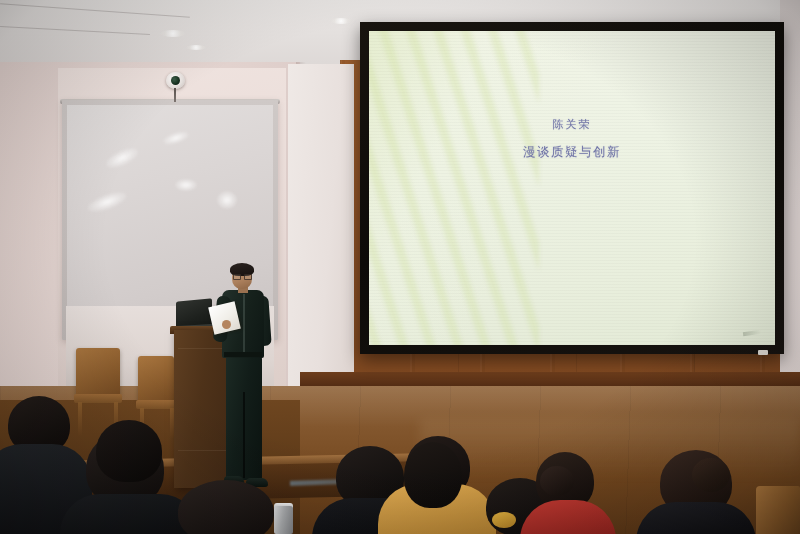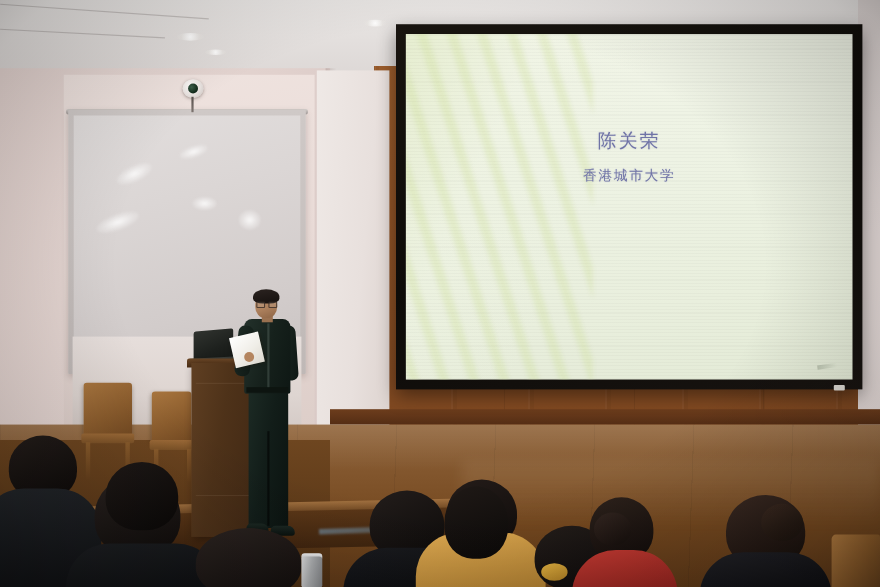--- a/index.html
+++ b/index.html
@@ -145,21 +145,21 @@
     margin-top:84px;
     font-family:"DejaVu Sans","Liberation Sans",sans-serif;
     font-size:27px;font-weight:600;letter-spacing:1.5px;
     color:#5b5ea6;
     text-shadow:0 0 2px rgba(120,125,190,.45);
     white-space:nowrap;
   }
   .slide-author{
     margin-top:86px;
     font-family:"DejaVu Sans","Liberation Sans",sans-serif;
-    font-size:17px;letter-spacing:2px;
+    font-size:11px;letter-spacing:2px;
     color:#6f73a6;
     text-shadow:0 0 1.5px rgba(130,135,185,.4);
   }
   .slide-affil{
     margin-top:12px;
     font-family:"DejaVu Sans","Liberation Sans",sans-serif;
     font-size:12.5px;letter-spacing:1.5px;
     color:#6f73a6;
     text-shadow:0 0 1.5px rgba(130,135,185,.4);
   }
@@ -394,21 +394,21 @@
 
   <div class="camera">
     <div class="camera-lens"></div>
   </div>
   <div class="camera-stem"></div>
 
   <div class="screen-frame">
     <div class="screen-surface">
       <div class="slide-inner">
         <div class="slide-author">陈关荣</div>
-        <div class="slide-affil">香港城市大学</div>
+        <div class="slide-affil">漫谈质疑与创新</div>
       </div>
       <div class="screen-corner-mark"></div>
     </div>
   </div>
   <div class="screen-tab" style="left:758px;top:350px;"></div>
 
   <div class="floor"></div>
   <div class="floor-reflect"></div>
   <div class="floor-left-lower"></div>
   <div class="stage-edge"></div>

